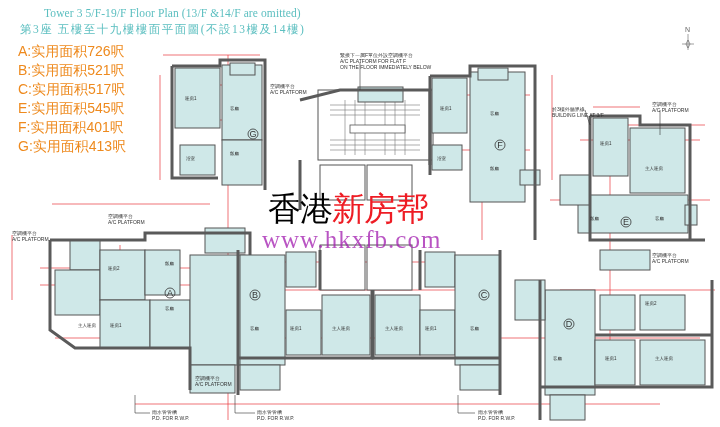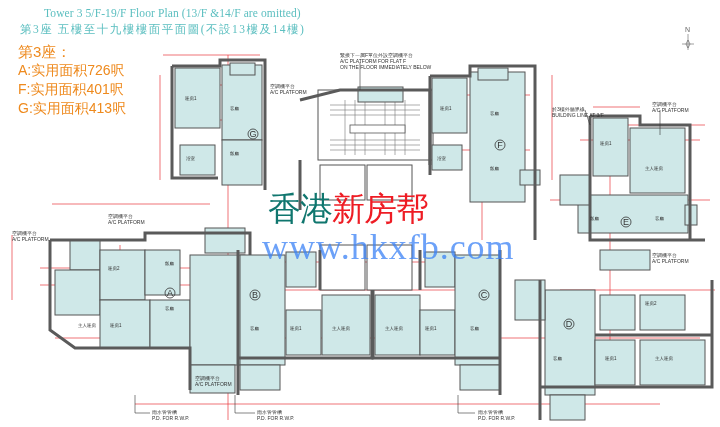--- a/index.html
+++ b/index.html
@@ -10,23 +10,23 @@
   .legend .hdr{font-size:15px;}
   .legend .row{white-space:nowrap;}
   .plan{position:absolute;left:0;top:0;width:720px;height:427px;}
   .room{fill:#cfe8e8;stroke:#555;stroke-width:1;}
   .wall{fill:none;stroke:#5a5a5a;stroke-width:3;}
   .dim{stroke:#e8383d;stroke-width:0.7;fill:none;}
   .lbl{font-size:4.5px;fill:#333;font-family:"Liberation Sans",sans-serif;}
   .unit-circle{fill:none;stroke:#333;stroke-width:0.8;}
   .unit-letter{font-size:9px;fill:#333;font-family:"Liberation Sans",sans-serif;text-anchor:middle;}
   .wm1{position:absolute;left:268px;top:187px;font-family:"DejaVu Serif",serif;font-size:33px;white-space:nowrap;letter-spacing:-1px;}
-  .wm1 .b{color:#0f766e;text-align:right;}
+  .wm1 .b{color:#000000;text-align:right;}
   .wm1 .r{color:#ee1c24;margin-top:20px;}
-  .wm2{position:absolute;left:262px;top:226px;font-family:"Liberation Serif",serif;font-size:36px;color:#3b82f6;opacity:0.75;letter-spacing:1px;white-space:nowrap;}
+  .wm2{position:absolute;left:262px;top:226px;font-family:"Liberation Serif",serif;font-size:25px;color:#a21caf;opacity:0.75;letter-spacing:1px;white-space:nowrap;}
   .compass{position:absolute;left:679px;top:28px;width:20px;height:22px;}
   .compass .n{position:absolute;left:6px;top:-2px;font-size:7px;color:#666;}
   .note{position:absolute;font-size:5px;color:#333;line-height:6px;white-space:nowrap;}
 </style>
 </head>
 <body>
 
 <div class="title-en">Tower 3  5/F-19/F Floor Plan (13/F &amp;14/F are omitted)</div>
 <div class="title-zh">第3座 五樓至十九樓樓面平面圖(不設13樓及14樓)</div>
 
@@ -220,22 +220,24 @@
 <div class="note" style="left:552px;top:106px;">於3樓外牆界線<br>BUILDING LINE AT 3/F</div>
 <div class="note" style="left:12px;top:230px;">空調機平台<br>A/C PLATFORM</div>
 <div class="note" style="left:108px;top:213px;">空調機平台<br>A/C PLATFORM</div>
 <div class="note" style="left:652px;top:252px;">空調機平台<br>A/C PLATFORM</div>
 <div class="note" style="left:195px;top:375px;">空調機平台<br>A/C PLATFORM</div>
 <div class="note" style="left:152px;top:409px;">雨水管管槽<br>P.D. FOR R.W.P.</div>
 <div class="note" style="left:257px;top:409px;">雨水管管槽<br>P.D. FOR R.W.P.</div>
 <div class="note" style="left:478px;top:409px;">雨水管管槽<br>P.D. FOR R.W.P.</div>
 
 <div class="legend">
-  <div class="hdr">第3座：</div>
   <div class="row">A:实用面积726呎</div>
+  <div class="row">B:实用面积521呎</div>
+  <div class="row">C:实用面积517呎</div>
+  <div class="row">E:实用面积545呎</div>
   <div class="row">F:实用面积401呎</div>
   <div class="row">G:实用面积413呎</div>
 </div>
 
 <div class="wm1">
   <span class="b">香港</span><span class="r">新房帮</span>
 </div>
 <div class="wm2">www.hkxfb.com</div>
 
 </body></html>

